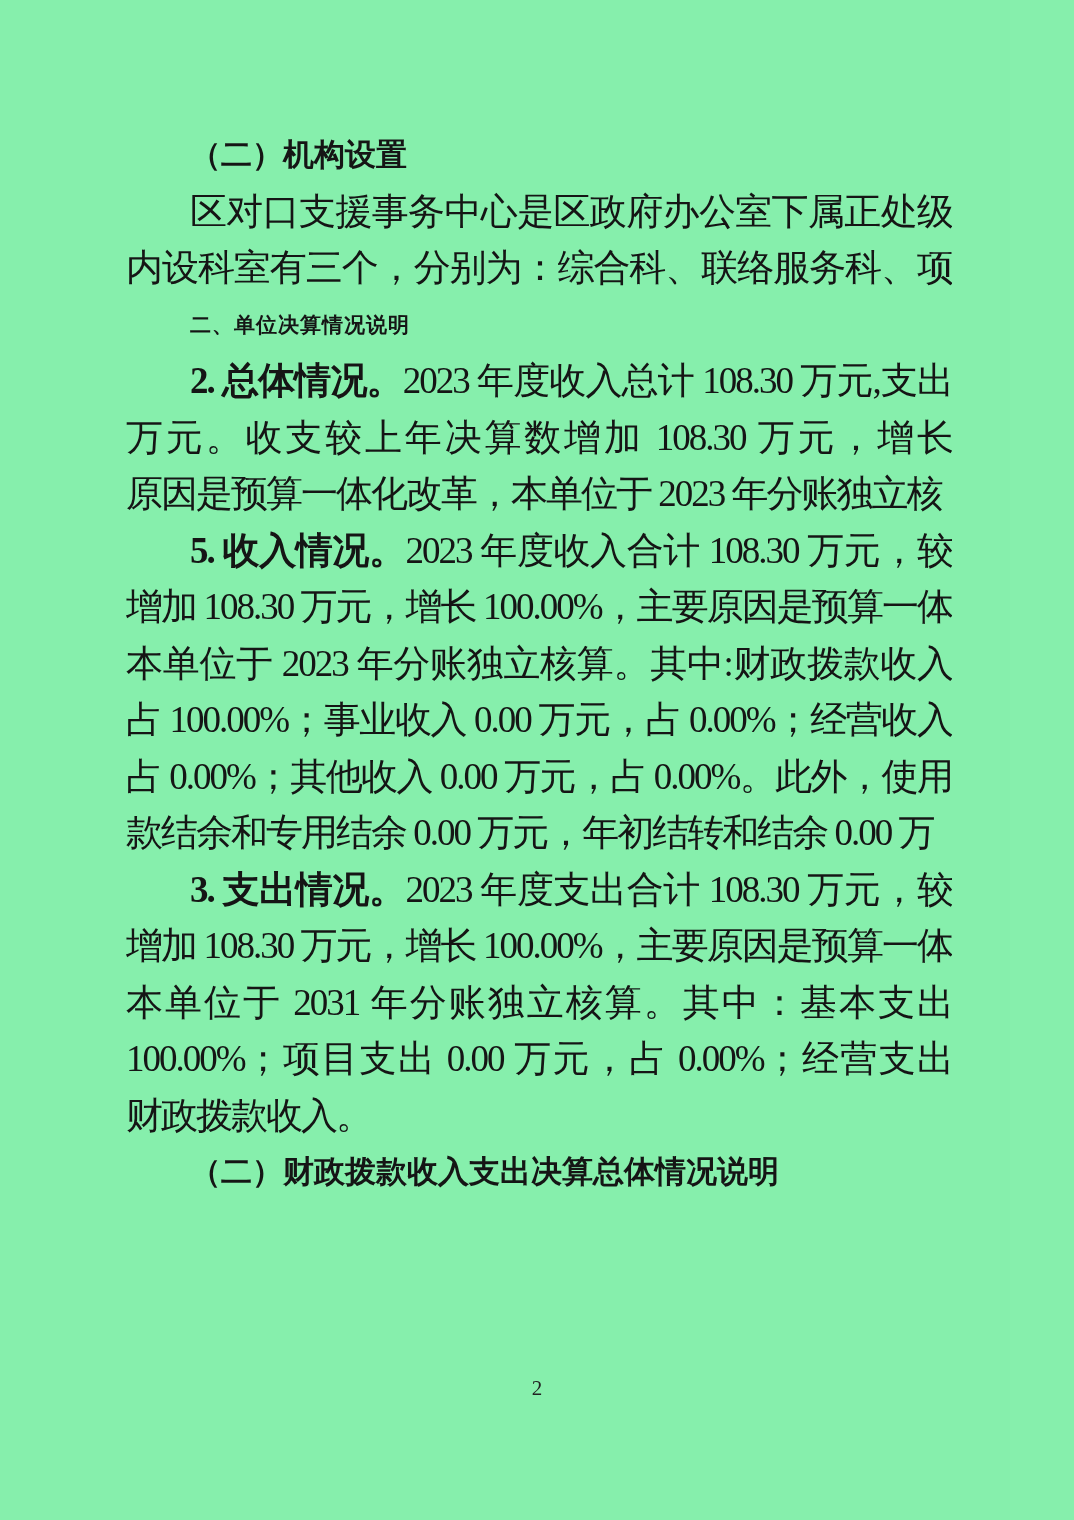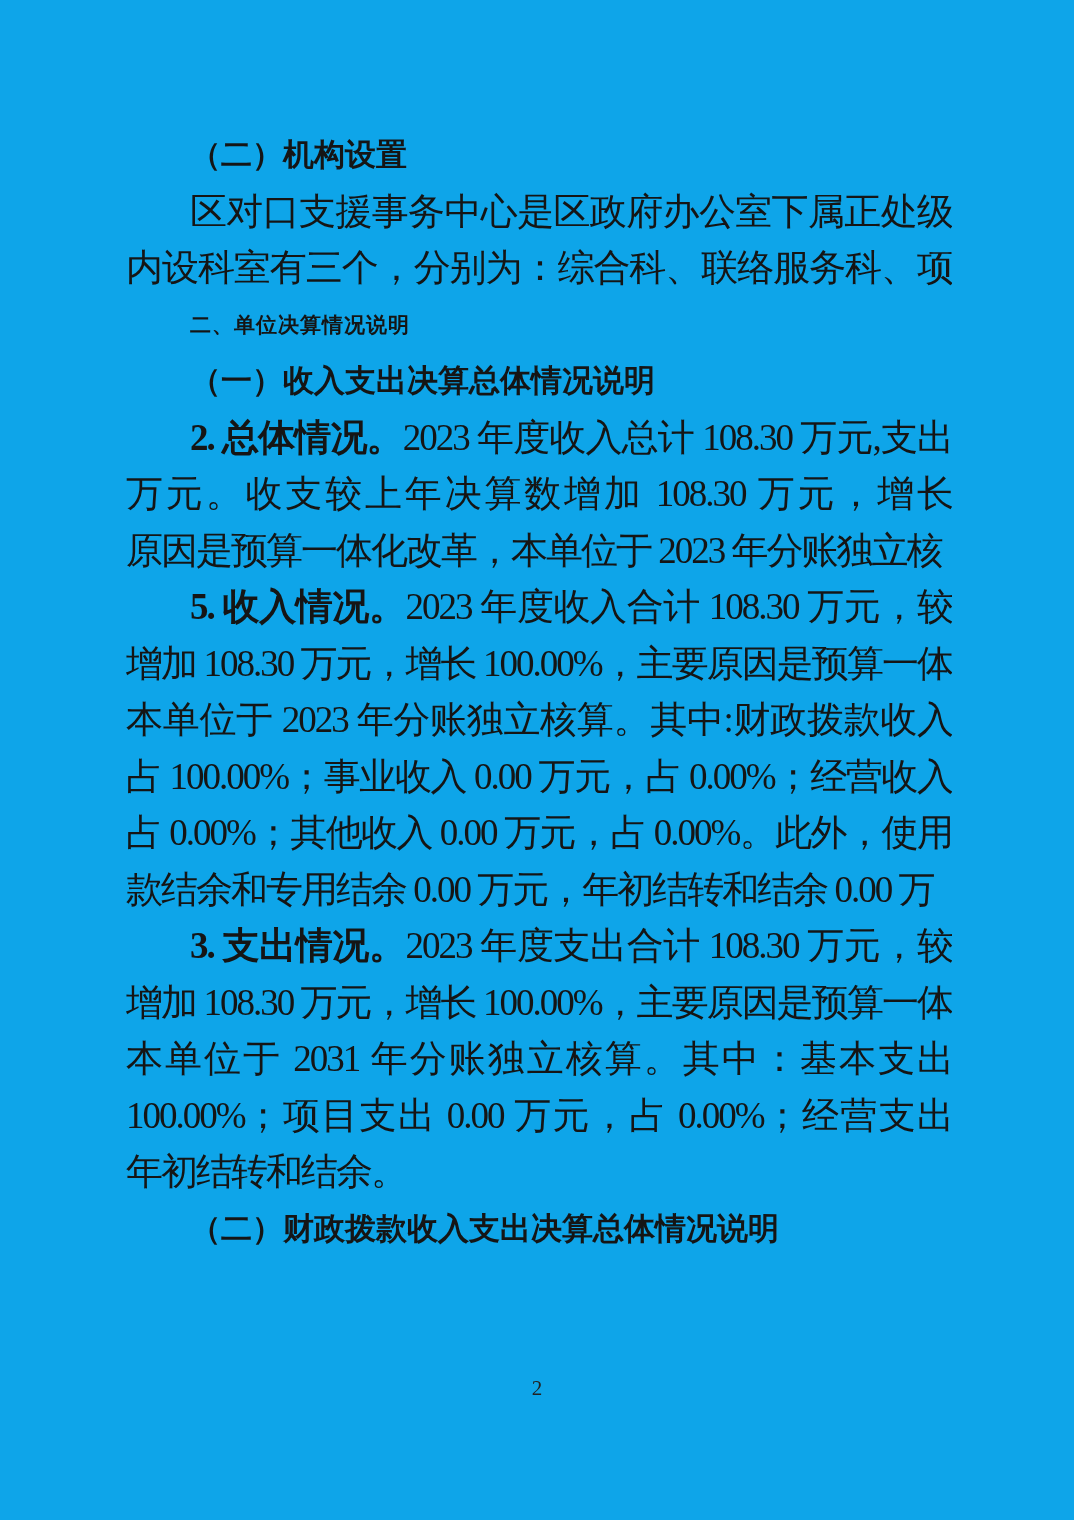--- a/index.html
+++ b/index.html
@@ -1,20 +1,20 @@
 <!DOCTYPE html>
 <html><head>
 <meta charset="utf-8">
 <style>
   html,body{margin:0;padding:0;background:#ffffff;}
   .page{
     position:relative;
     width:1074px;
     height:1520px;
-    background:#0ea5e9;
+    background:#86efac;
     overflow:hidden;
     color:#151515;
   }
   .doc{
     position:absolute;
     left:126px;
     top:127px;
     width:826px;
   }
   .block{margin:0;padding:0;}
@@ -69,43 +69,40 @@
       <div class="block kaiti">
         <div class="line indent"><span class="run bold">（二）机构设置</span></div>
       </div>
       <div class="block body">
         <div class="line justify indent"><span class="run">区对口支援事务中心是区政府办公室下属正处级事业单位，</span></div>
         <div class="line justify"><span class="run">内设科室有三个，分别为：综合科、联络服务科、项目统筹科。</span></div>
       </div>
       <div class="block hei">
         <div class="line indent"><span class="run bold">二、单位决算情况说明</span></div>
       </div>
-      <div class="block kaiti">
-        <div class="line indent"><span class="run bold">（一）收入支出决算总体情况说明</span></div>
-      </div>
       <div class="block body">
         <div class="line justify indent"><span class="run bold">2. 总体情况。</span><span class="run">2023 年度收入总计 108.30 万元,支出总计 108.30</span></div>
         <div class="line justify"><span class="run">万元。收支较上年决算数增加 108.30 万元，增长 100.00%，主要</span></div>
         <div class="line"><span class="run">原因是预算一体化改革，本单位于 2023 年分账独立核算。</span></div>
       </div>
       <div class="block body">
         <div class="line justify indent"><span class="run bold">5. 收入情况。</span><span class="run">2023 年度收入合计 108.30 万元，较上年决算数</span></div>
         <div class="line justify"><span class="run">增加 108.30 万元，增长 100.00%，主要原因是预算一体化改革，</span></div>
         <div class="line justify"><span class="run">本单位于 2023 年分账独立核算。其中:财政拨款收入 108.30 万元，</span></div>
         <div class="line justify"><span class="run">占 100.00%；事业收入 0.00 万元，占 0.00%；经营收入 0.00 万元，</span></div>
         <div class="line justify"><span class="run">占 0.00%；其他收入 0.00 万元，占 0.00%。此外，使用非财政拨</span></div>
         <div class="line"><span class="run">款结余和专用结余 0.00 万元，年初结转和结余 0.00 万元。</span></div>
       </div>
       <div class="block body">
         <div class="line justify indent"><span class="run bold">3. 支出情况。</span><span class="run">2023 年度支出合计 108.30 万元，较上年决算数</span></div>
         <div class="line justify"><span class="run">增加 108.30 万元，增长 100.00%，主要原因是预算一体化改革，</span></div>
         <div class="line justify"><span class="run">本单位于 2031 年分账独立核算。其中：基本支出 108.30 万元，占</span></div>
         <div class="line justify"><span class="run">100.00%；项目支出 0.00 万元，占 0.00%；经营支出 0.00 万元，</span></div>
       </div>
       <div class="block body">
-        <div class="line"><span class="run">年初结转和结余。</span></div>
+        <div class="line"><span class="run">财政拨款收入。</span></div>
       </div>
       <div class="block kaiti">
         <div class="line indent"><span class="run bold">（二）财政拨款收入支出决算总体情况说明</span></div>
       </div>
     </div>
   <div class="page-number">2</div>
 </div>
 
 </body></html>

